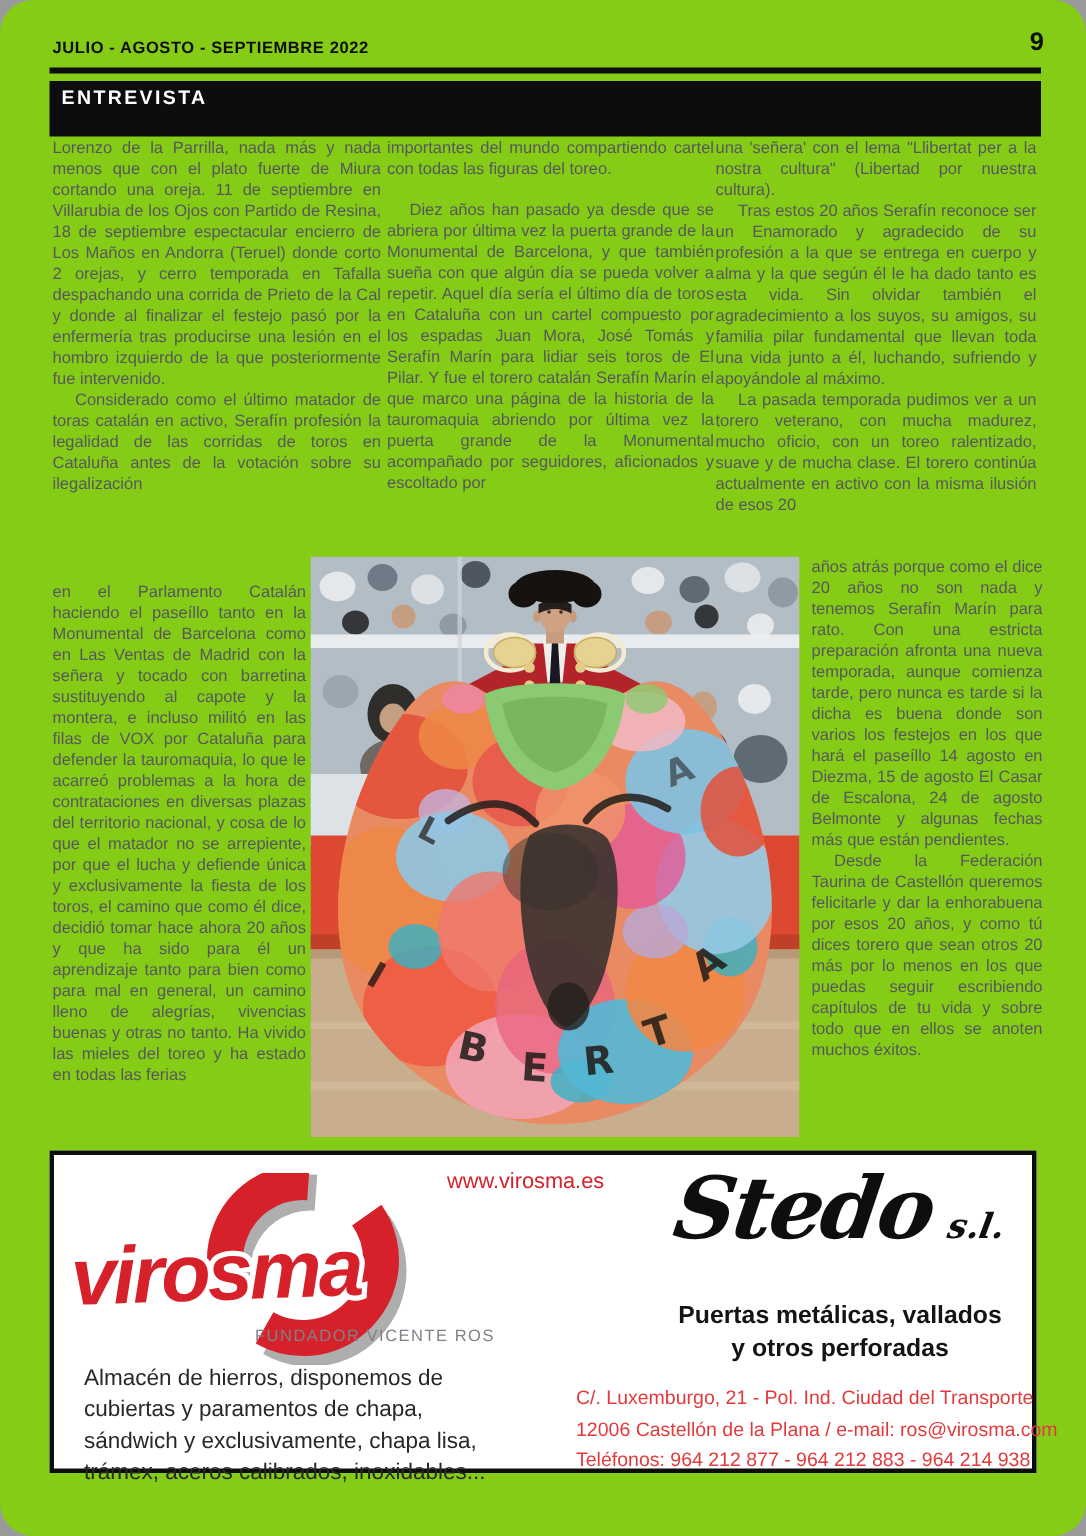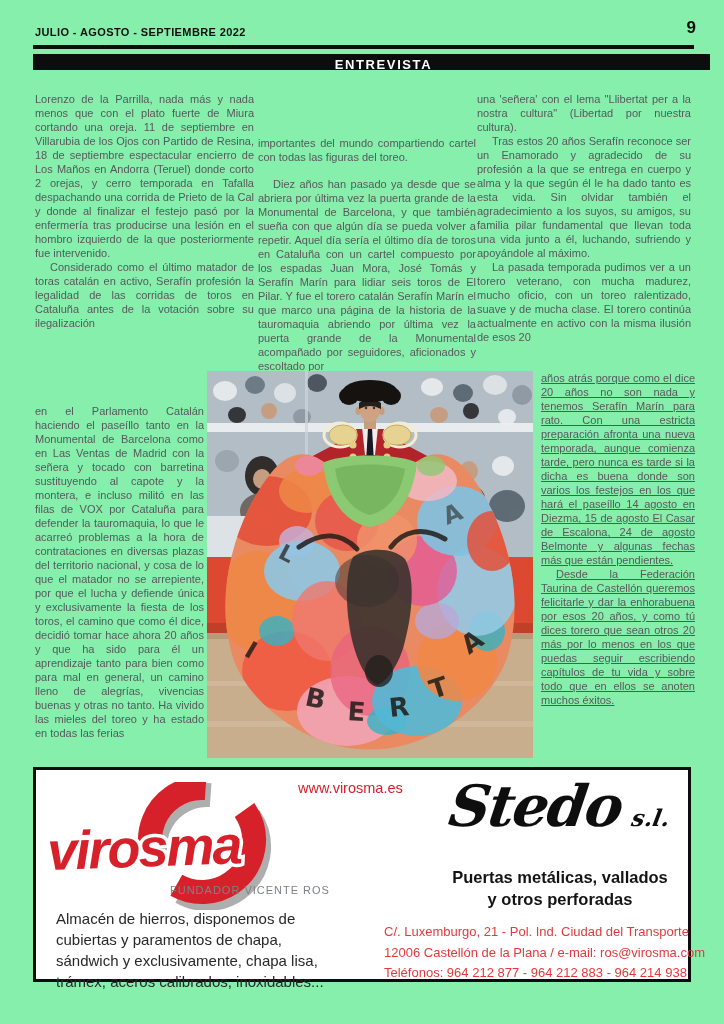--- a/index.html
+++ b/index.html
@@ -1,34 +1,34 @@
 <!DOCTYPE html>
 <html lang="es"><head>
 <meta charset="utf-8">
 <style>
   html,body{margin:0;padding:0;background:#9a9a9a;}
-  .page{position:relative;width:724px;height:1024px;background:#86efac;margin:0 auto;
-        font-family:"Liberation Sans",sans-serif;overflow:hidden;}
+  .page{position:relative;width:724px;height:1024px;background:#84cc16;margin:0 auto;
+        font-family:"Liberation Sans",sans-serif;overflow:hidden;border-radius:22px;}
   .abs{position:absolute;}
   
   .issue{left:35px;top:26px;font-size:11px;font-weight:bold;letter-spacing:.4px;color:#0e0e0e;}
   .pagenum{right:28px;top:18px;font-size:17px;font-weight:bold;color:#0e0e0e;}
   .rule{left:33px;top:45px;width:661px;height:4px;background:#0d0d0d;}
-  .section-bar{left:33px;top:54px;width:653px;height:16px;background:#0d0d0d;color:#ffffff;
-               font-size:13px;font-weight:bold;letter-spacing:1.6px;line-height:21px;padding-left:24px;text-align:center;}
+  .section-bar{left:33px;top:54px;width:653px;height:37px;background:#0d0d0d;color:#ffffff;
+               font-size:13px;font-weight:bold;letter-spacing:1.6px;line-height:21px;padding-left:8px;}
   
   .col{position:absolute;text-align:justify;color:#57585b;font-size:11px;line-height:14px;}
   .col p{margin:0;}
   .col p.indent{text-indent:15px;}
   .col p.gap{margin-top:13px;}
   #col1w{left:35px;top:92px;width:219px;}
-  #col1n{left:35px;top:404px;width:169px;}
-  #col2{left:258px;top:92px;width:218px;margin-top:44px;}
+  #col1n{left:35px;top:388px;width:169px;}
+  #col2{left:258px;top:92px;width:218px;}
   #col3w{left:477px;top:92px;width:214px;}
-  #col3n{left:541px;top:371px;width:154px;text-decoration:underline;}
+  #col3n{left:541px;top:371px;width:154px;}
   
   .photo{left:207px;top:371px;width:326px;height:387px;}
   
   .adbox{left:33px;top:767px;width:652px;height:209px;border:3px solid #0d0d0d;background:#fff;}
   .adbox .abs{position:absolute;}
   .website{left:262px;top:10px;font-size:14.5px;color:#d6212b;}
   .virosma-svg{left:6px;top:12px;}
   .stedo-wrap{left:368px;top:2px;width:312px;text-align:center;white-space:nowrap;}
   .stedo-name{font-family:"DejaVu Serif",serif;font-style:italic;font-weight:bold;
               font-size:57px;color:#0e0e0e;display:inline-block;transform:skewX(-8deg);letter-spacing:-2px;}

